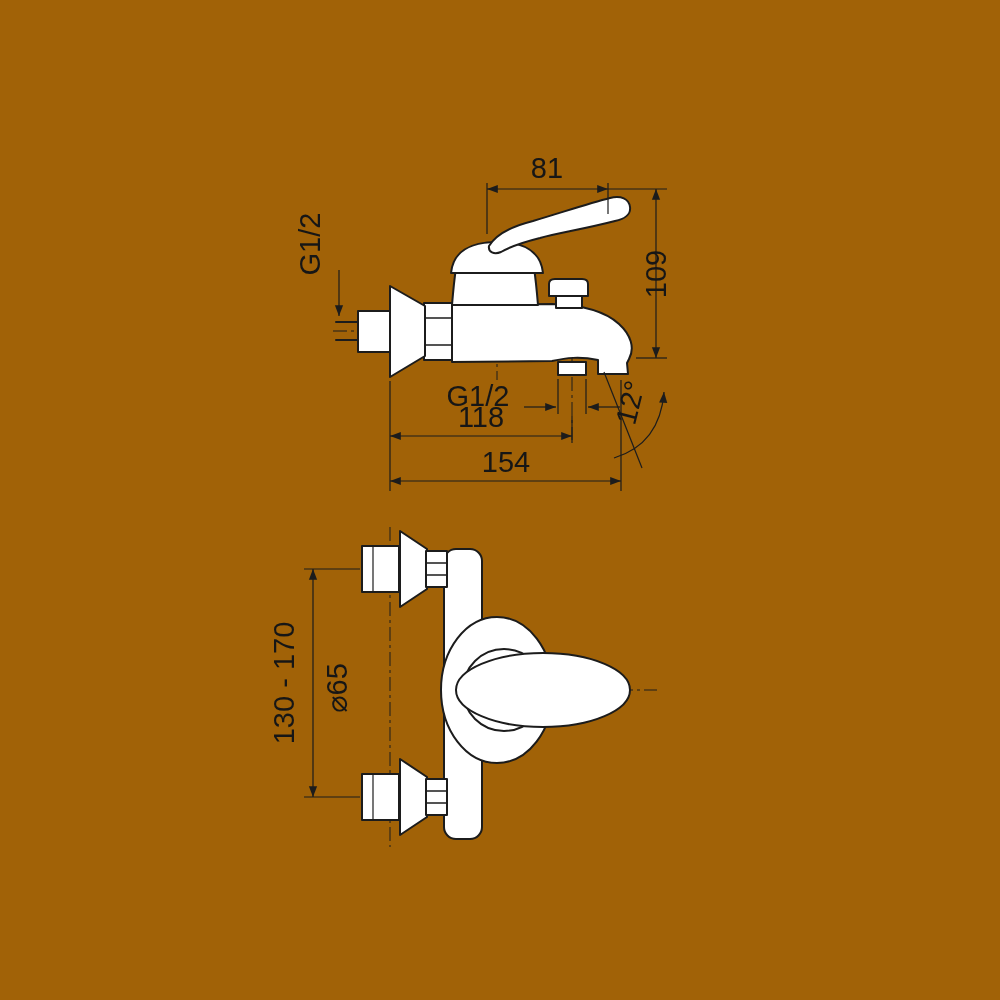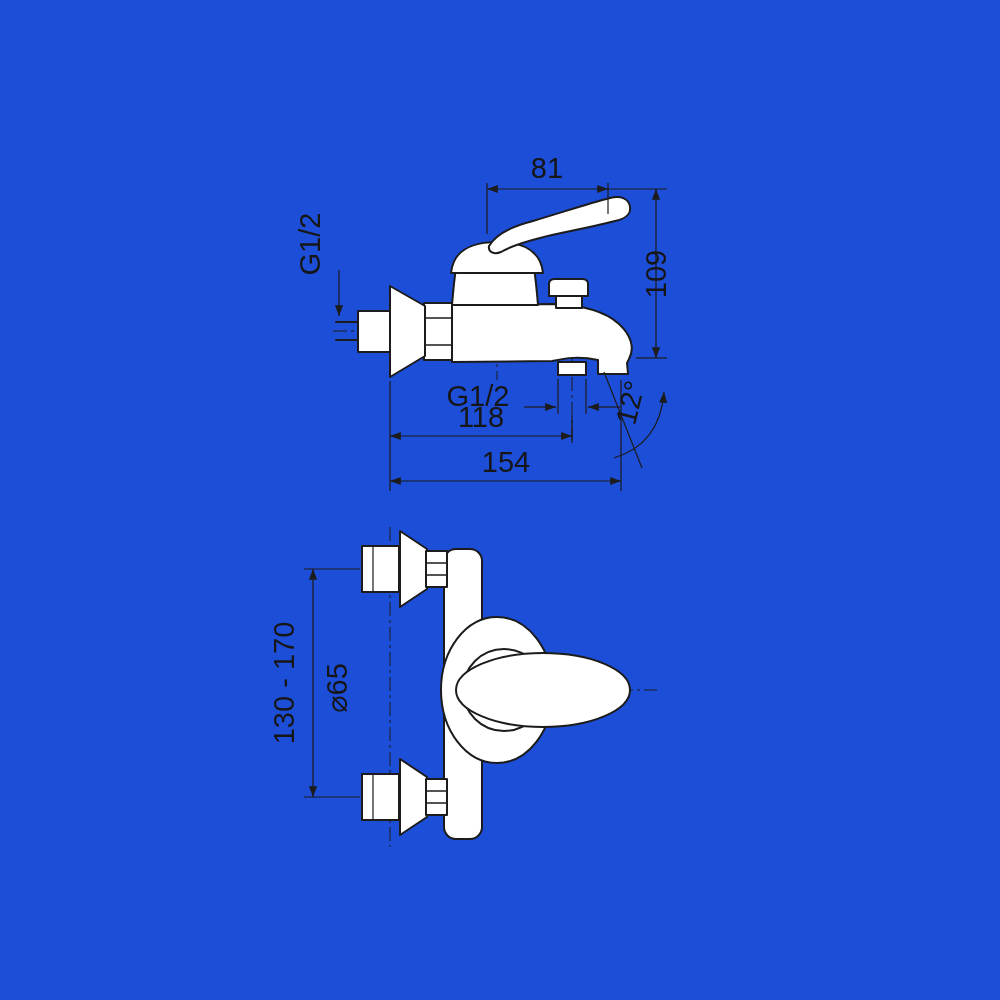--- a/index.html
+++ b/index.html
@@ -1,16 +1,16 @@
 <!DOCTYPE html>
 <html><head>
 <meta charset="utf-8">
 <style>
   html,body{margin:0;padding:0;background:#ffffff;}
-  .page{width:1000px;height:1000px;background:#1d4ed8;position:relative;overflow:hidden;}
+  .page{width:1000px;height:1000px;background:#a16207;position:relative;overflow:hidden;}
   svg{display:block;}
   .ol{fill:#ffffff;stroke:#1c1c1c;stroke-width:2;stroke-linejoin:round;stroke-linecap:round;}
   .ln{fill:none;stroke:#1c1c1c;stroke-width:2;stroke-linecap:round;}
   .thin{fill:none;stroke:#1c1c1c;stroke-width:1.2;}
   .facet{fill:none;stroke:#1c1c1c;stroke-width:1.4;}
   .cl{fill:none;stroke:#1c1c1c;stroke-width:1;stroke-dasharray:14 4 3 4;}
   .dim{fill:none;stroke:#1c1c1c;stroke-width:1.2;marker-start:url(#arr);marker-end:url(#arr);}
   .dimE{fill:none;stroke:#1c1c1c;stroke-width:1.2;marker-end:url(#arr);}
   .dtxt{font-family:"Liberation Sans","DejaVu Sans",sans-serif;font-size:29px;fill:#161616;}
 </style>

